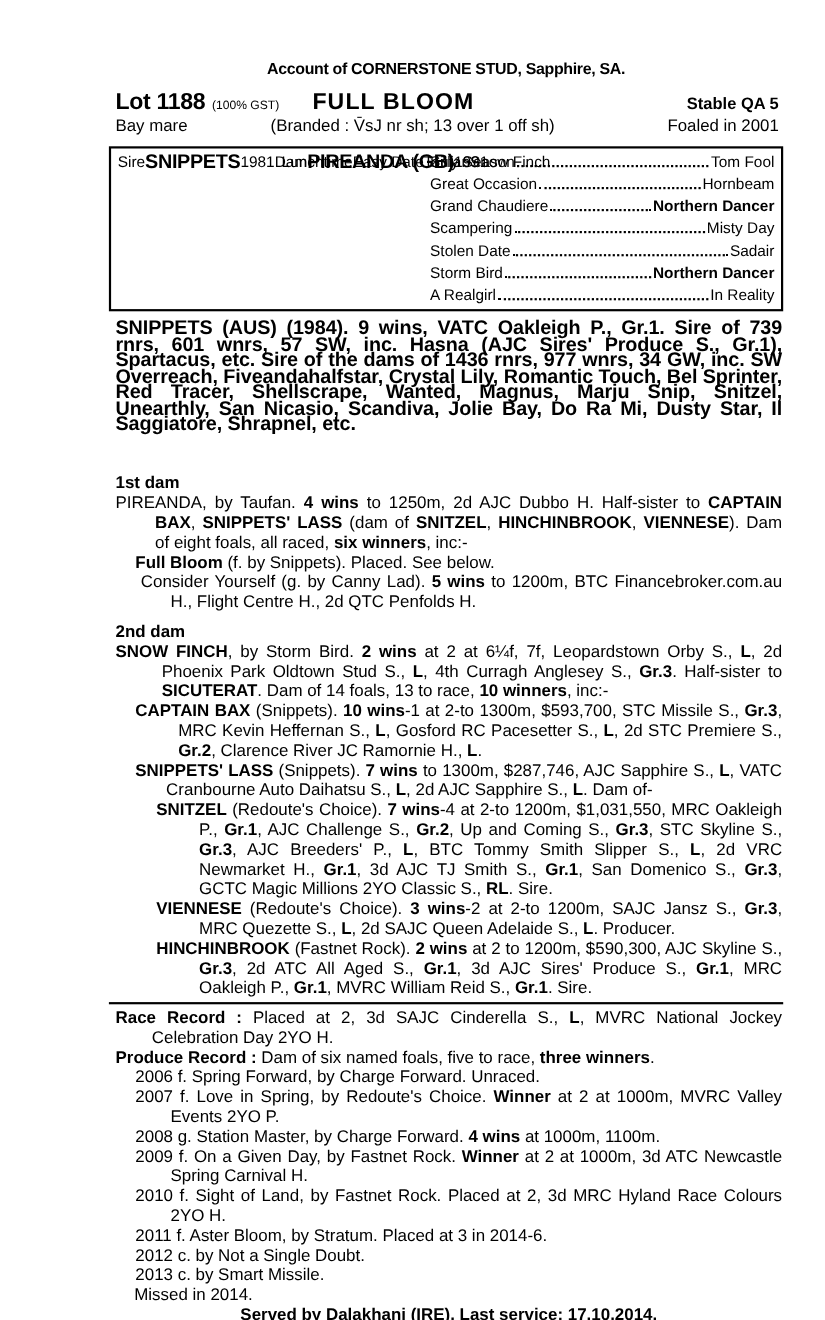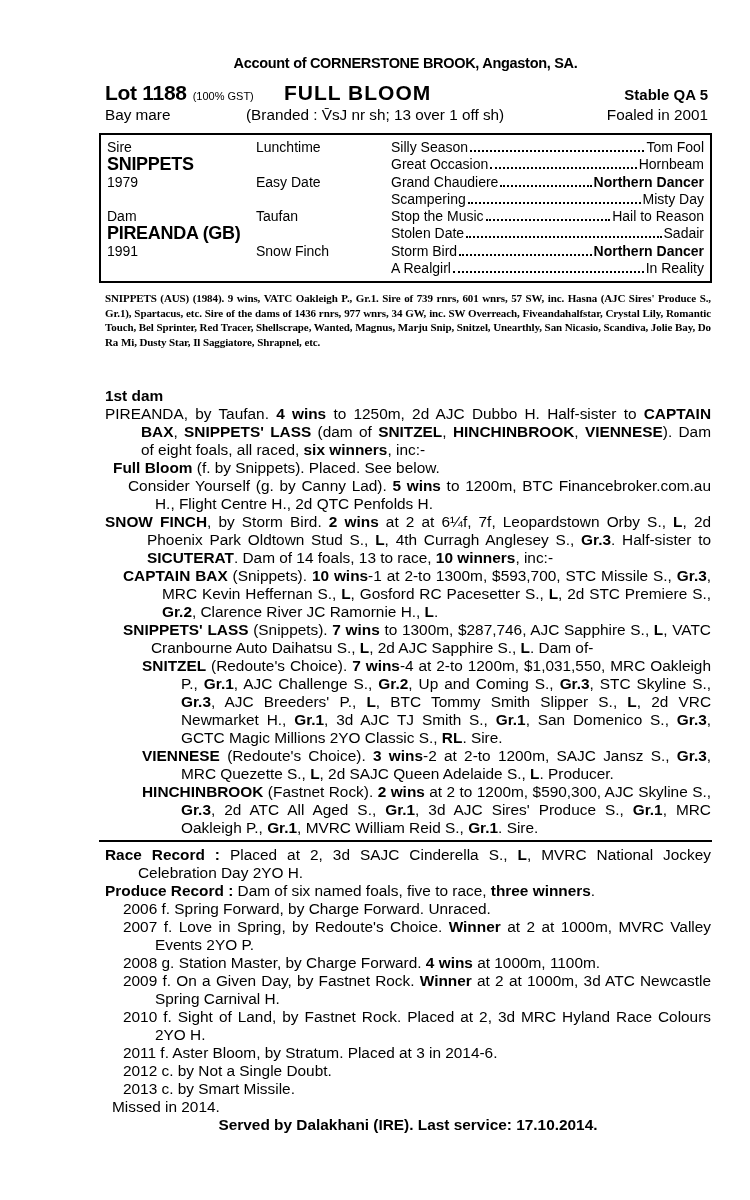--- a/index.html
+++ b/index.html
@@ -14,75 +14,75 @@
   .gst { font-size:11px; font-weight:400; letter-spacing:0; margin-left:6px; }
   .fullname { position:absolute; left:185px; bottom:0; font-size:21px; font-weight:700; letter-spacing:1px; white-space:nowrap; }
   .stable { position:absolute; right:4px; bottom:2px; font-size:15px; font-weight:700; }
 
   .bayline { position:relative; height:19px; margin-top:1px; font-size:15.3px; }
   .bay { position:absolute; left:6px; }
   .branded { position:absolute; left:147px; }
   .foaled { position:absolute; right:4px; }
 
   .pedigree { margin-top:8px; border:2px solid #000; height:150px; position:relative; font-size:14px; }
-  .pcol { position:absolute; top:4px; bottom:4px; display:flex; flex-direction:column; justify-content:space-between; }
+  .pcol { position:absolute; top:4px; bottom:4px; display:flex; flex-direction:row; justify-content:space-between; }
   .pcol1 { left:6px; width:150px; }
   .pcol2 { left:155px; width:130px; }
   .slot { height:17px; line-height:17px; white-space:nowrap; }
   .bigname { font-size:18px; font-weight:700; letter-spacing:-0.3px; }
   .pcol3 { position:absolute; left:290px; right:6px; top:4px; bottom:4px; display:flex; flex-direction:column; justify-content:space-between; }
   .prow { height:17px; display:flex; align-items:flex-end; }
   .prow .nm, .prow .anc { white-space:nowrap; line-height:17px; }
   .prow .lead { flex:1; border-bottom:2px dotted #000; margin:0 2px 4px 2px; min-width:8px; }
 
-  .sirepara { margin:8px 1px 0 6px; font-weight:700; font-size:11px; line-height:14.5px; text-align:justify; letter-spacing:-0.1px;font-family:Liberation Serif, serif; }
+  .sirepara { margin:8px 1px 0 6px; font-weight:700; font-size:18px; line-height:14.5px; text-align:justify; letter-spacing:-0.1px; }
 
   .body { margin:0 1px 0 6px; }
   .body p { font-size:15.4px; line-height:18px; text-align:justify; }
   .h-dam { font-weight:700; font-size:15.4px; line-height:18px; margin-top:38px; }
   .h-dam2 { margin-top:9px; }
   .p-dam { padding-left:36px; text-indent:-36px; }
-  .p-l1 { margin-left:8px; }
+  .p-l1 { margin-left:18px; }
   .p-consider { padding-left:50px; text-indent:-27px; }
   .p-snow { padding-left:42px; text-indent:-42px; }
   .p-captain { padding-left:57px; text-indent:-39px; }
   .p-lass { padding-left:46px; text-indent:-28px; }
   .p-snitzel { padding-left:76px; text-indent:-39px; }
   .rule { border-top:2px solid #000; margin-top:3px; }
   .race-block { margin-top:4px; }
   .p-race { padding-left:33px; text-indent:-33px; }
   .p-year { padding-left:50px; text-indent:-32px; }
-  .p-missed { margin-left:7px; }
+  .p-missed { margin-left:17px; }
   .served { font-weight:700; font-size:16px; text-align:center; margin-top:0; text-align-last:center; }
   .b { font-weight:700; }
 </style>
 </head>
 <body>
 
 <div class="page">
 
-  <div class="account">Account of CORNERSTONE BROOK, Angaston, SA.</div>
+  <div class="account">Account of CORNERSTONE STUD, Sapphire, SA.</div>
 
   <div class="lotline">
     <div class="lot"><span>Lot 1188</span><span class="gst">(100% GST)</span></div>
     <div class="fullname">FULL BLOOM</div>
     <div class="stable">Stable QA 5</div>
   </div>
 
   <div class="bayline">
     <span class="bay">Bay mare</span>
     <span class="branded">(Branded : V̄sJ nr sh; 13 over 1 off sh)</span>
     <span class="foaled">Foaled in 2001</span>
   </div>
 
   <div class="pedigree">
     <div class="pcol pcol1">
       <div class="slot">Sire</div>
       <div class="slot bigname">SNIPPETS</div>
-      <div class="slot">1979</div>
+      <div class="slot">1981</div>
       <div class="slot"></div>
       <div class="slot">Dam</div>
       <div class="slot bigname">PIREANDA (GB)</div>
       <div class="slot">1991</div>
       <div class="slot"></div>
     </div>
     <div class="pcol pcol2">
       <div class="slot">Lunchtime</div>
       <div class="slot"></div>
       <div class="slot">Easy Date</div>
@@ -107,25 +107,20 @@
           <span class="nm">Grand Chaudiere</span>
           <span class="lead"></span>
           <span class="anc b">Northern Dancer</span>
         </div>
         <div class="prow">
           <span class="nm">Scampering</span>
           <span class="lead"></span>
           <span class="anc">Misty Day</span>
         </div>
         <div class="prow">
-          <span class="nm">Stop the Music</span>
-          <span class="lead"></span>
-          <span class="anc">Hail to Reason</span>
-        </div>
-        <div class="prow">
           <span class="nm">Stolen Date</span>
           <span class="lead"></span>
           <span class="anc">Sadair</span>
         </div>
         <div class="prow">
           <span class="nm">Storm Bird</span>
           <span class="lead"></span>
           <span class="anc b">Northern Dancer</span>
         </div>
         <div class="prow">
@@ -137,20 +132,21 @@
   </div>
 
   <div class="sirepara">SNIPPETS (AUS) (1984). 9 wins, VATC Oakleigh P., Gr.1. Sire of 739 rnrs, 601 wnrs, 57 SW, inc. Hasna (AJC Sires' Produce S., Gr.1), Spartacus, etc. Sire of the dams of 1436 rnrs, 977 wnrs, 34 GW, inc. SW Overreach, Fiveandahalfstar, Crystal Lily, Romantic Touch, Bel Sprinter, Red Tracer, Shellscrape, Wanted, Magnus, Marju Snip, Snitzel, Unearthly, San Nicasio, Scandiva, Jolie Bay, Do Ra Mi, Dusty Star, Il Saggiatore, Shrapnel, etc.</div>
 
   <div class="body">
     <div class="h-dam">1st dam</div>
     <p class="p-dam"><span>PIREANDA, by Taufan. </span><span class="b">4 wins</span><span> to 1250m, 2d AJC Dubbo H. Half-sister to </span><span class="b">CAPTAIN BAX</span><span>, </span><span class="b">SNIPPETS' LASS</span><span> (dam of </span><span class="b">SNITZEL</span><span>, </span><span class="b">HINCHIN­BROOK</span><span>, </span><span class="b">VIENNESE</span><span>). Dam of eight foals, all raced, </span><span class="b">six winners</span><span>, inc:-</span></p>
     <p class="p-l1"><span class="b">Full Bloom</span><span> (f. by Snippets). Placed. See below.</span></p>
     <p class="p-consider"><span>Consider Yourself (g. by Canny Lad). </span><span class="b">5 wins</span><span> to 1200m, BTC Finance­broker.com.au H., Flight Centre H., 2d QTC Penfolds H.</span></p>
 
+    <div class="h-dam h-dam2">2nd dam</div>
     <p class="p-snow"><span class="b">SNOW FINCH</span><span>, by Storm Bird. </span><span class="b">2 wins</span><span> at 2 at 6¼f, 7f, Leopardstown Orby S., </span><span class="b">L</span><span>, 2d Phoenix Park Oldtown Stud S., </span><span class="b">L</span><span>, 4th Curragh Anglesey S., </span><span class="b">Gr.3</span><span>. Half-sister to </span><span class="b">SICUTERAT</span><span>. Dam of 14 foals, 13 to race, </span><span class="b">10 winners</span><span>, inc:-</span></p>
     <p class="p-captain"><span class="b">CAPTAIN BAX</span><span> (Snippets). </span><span class="b">10 wins</span><span>-1 at 2-to 1300m, $593,700, STC Missile S., </span><span class="b">Gr.3</span><span>, MRC Kevin Heffernan S., </span><span class="b">L</span><span>, Gosford RC Pacesetter S., </span><span class="b">L</span><span>, 2d STC Premiere S., </span><span class="b">Gr.2</span><span>, Clarence River JC Ramornie H., </span><span class="b">L</span><span>.</span></p>
     <p class="p-lass"><span class="b">SNIPPETS' LASS</span><span> (Snippets). </span><span class="b">7 wins</span><span> to 1300m, $287,746, AJC Sapphire S., </span><span class="b">L</span><span>, VATC Cranbourne Auto Daihatsu S., </span><span class="b">L</span><span>, 2d AJC Sapphire S., </span><span class="b">L</span><span>. Dam of-</span></p>
     <p class="p-snitzel"><span class="b">SNITZEL</span><span> (Redoute's Choice). </span><span class="b">7 wins</span><span>-4 at 2-to 1200m, $1,031,550, MRC Oakleigh P., </span><span class="b">Gr.1</span><span>, AJC Challenge S., </span><span class="b">Gr.2</span><span>, Up and Coming S., </span><span class="b">Gr.3</span><span>, STC Skyline S., </span><span class="b">Gr.3</span><span>, AJC Breeders' P., </span><span class="b">L</span><span>, BTC Tommy Smith Slipper S., </span><span class="b">L</span><span>, 2d VRC Newmarket H., </span><span class="b">Gr.1</span><span>, 3d AJC TJ Smith S., </span><span class="b">Gr.1</span><span>, San Domenico S., </span><span class="b">Gr.3</span><span>, GCTC Magic Millions 2YO Classic S., </span><span class="b">RL</span><span>. Sire.</span></p>
     <p class="p-snitzel"><span class="b">VIENNESE</span><span> (Redoute's Choice). </span><span class="b">3 wins</span><span>-2 at 2-to 1200m, SAJC Jansz S., </span><span class="b">Gr.3</span><span>, MRC Quezette S., </span><span class="b">L</span><span>, 2d SAJC Queen Adelaide S., </span><span class="b">L</span><span>. Producer.</span></p>
     <p class="p-snitzel"><span class="b">HINCHINBROOK</span><span> (Fastnet Rock). </span><span class="b">2 wins</span><span> at 2 to 1200m, $590,300, AJC Skyline S., </span><span class="b">Gr.3</span><span>, 2d ATC All Aged S., </span><span class="b">Gr.1</span><span>, 3d AJC Sires' Produce S., </span><span class="b">Gr.1</span><span>, MRC Oakleigh P., </span><span class="b">Gr.1</span><span>, MVRC William Reid S., </span><span class="b">Gr.1</span><span>. Sire.</span></p>
   </div>
 
   <div class="rule"></div>
 

